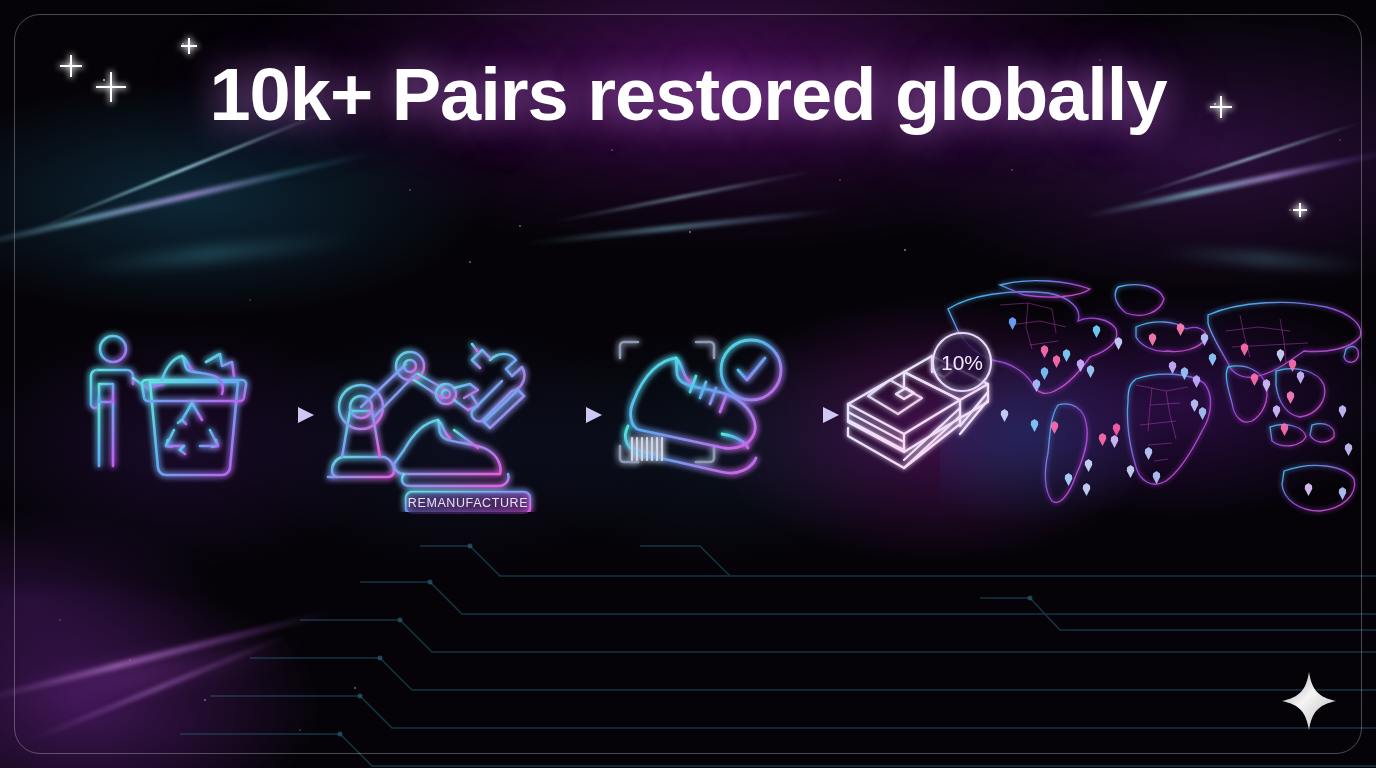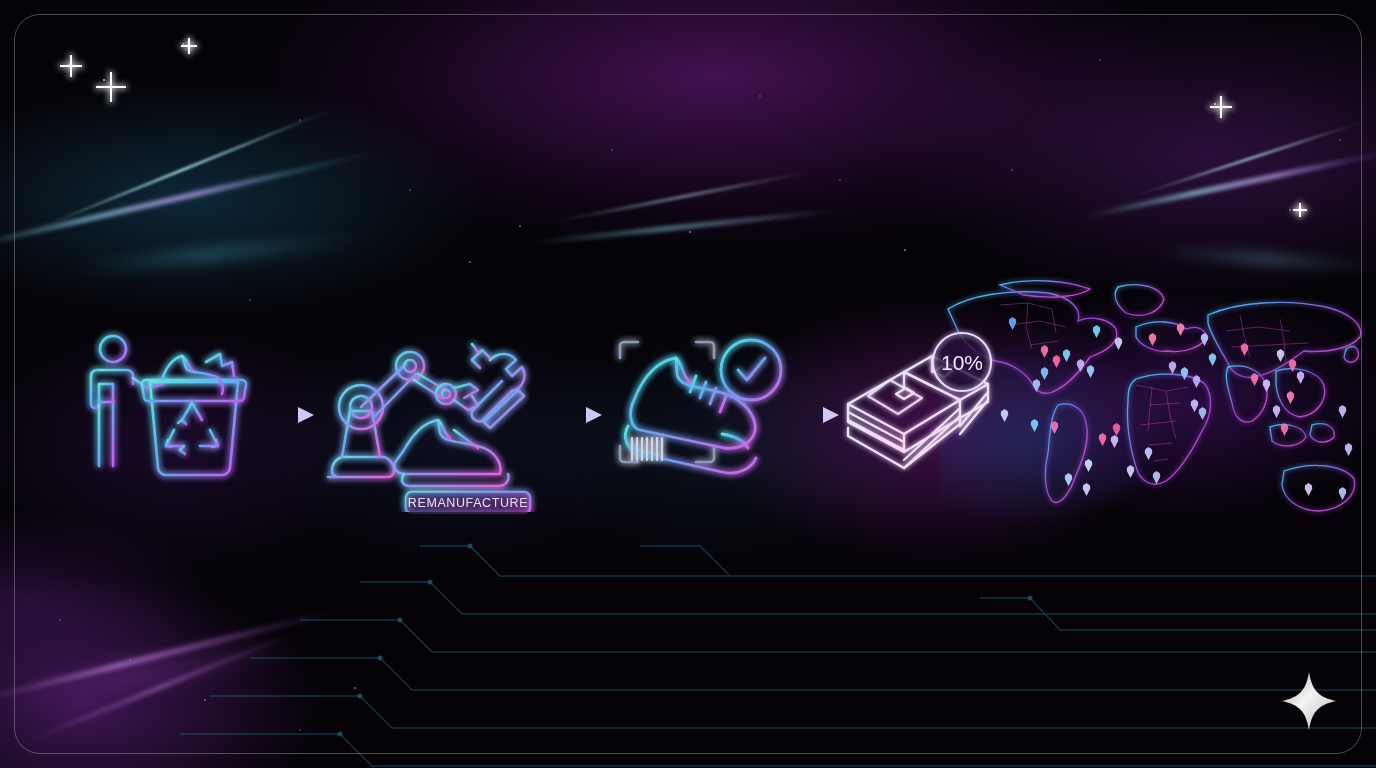--- a/index.html
+++ b/index.html
@@ -620,20 +620,21 @@
     </div>
 
     <div class="descs">
       
       
       
       
     </div>
   </div>
 
+  <div class="title">10k+ Pairs restored globally</div>
 
   <div class="sparkle">
     <svg viewBox="0 0 58 62" width="58" height="62">
       <defs>
         <linearGradient id="sp" x1="0" y1="0" x2="1" y2="1">
           <stop offset="0%" stop-color="#9d9d9d"></stop>
           <stop offset="45%" stop-color="#f4f4f4"></stop>
           <stop offset="100%" stop-color="#b8b8b8"></stop>
         </linearGradient>
       </defs>

